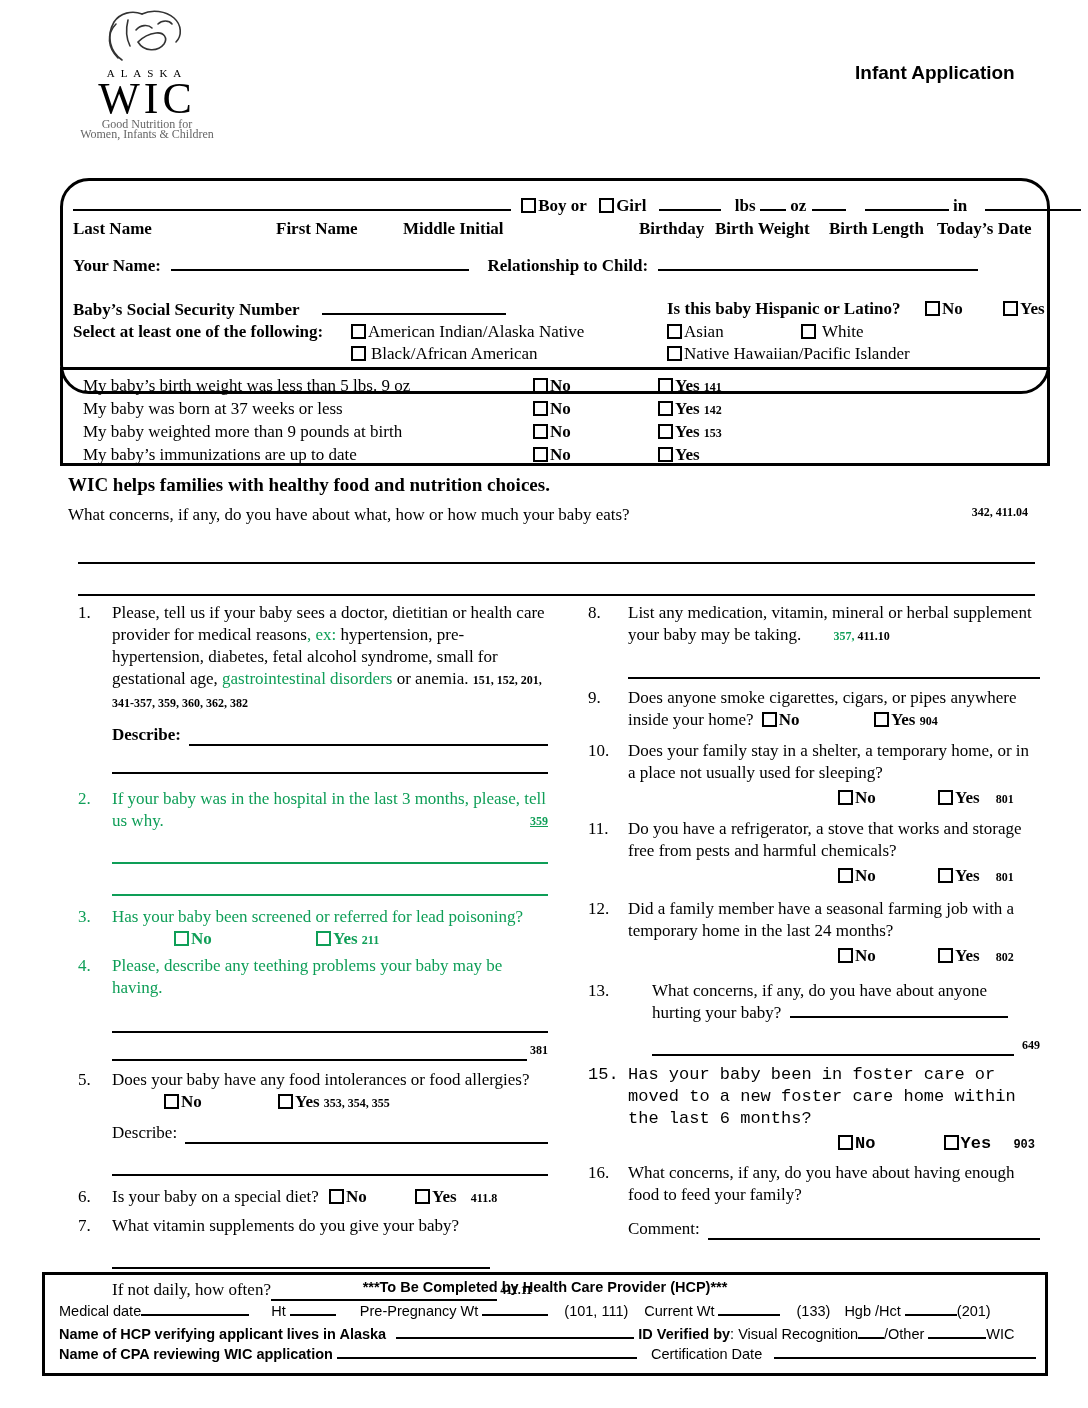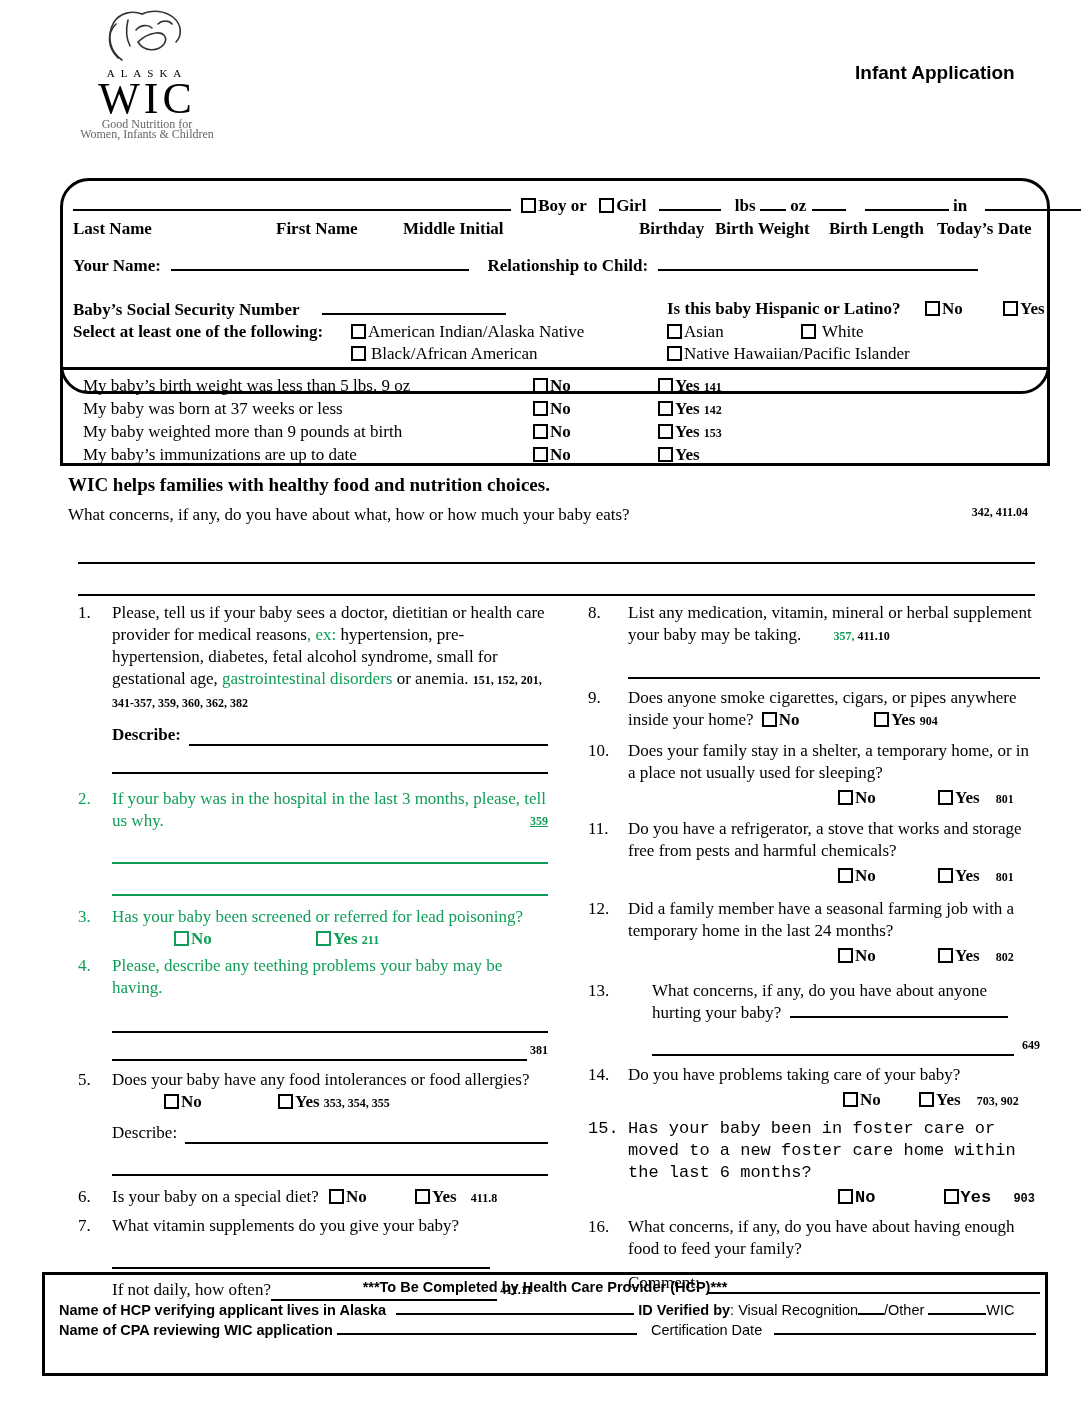--- a/index.html
+++ b/index.html
@@ -320,31 +320,20 @@
         <div class="qc">
           <span>What concerns, if any, do you have about anyone hurting your baby?</span>
           <span class="ln" style="width:218px;margin-left:4px;"></span>
           <div class="coderow" style="margin-top:4px;">
             <div class="wline"></div>
             <span class="code" style="margin-left:8px;">649</span>
           </div>
         </div>
       </div>
 
-      <div class="q" style="margin-bottom:6px;">
-        <span class="qn">14.</span>
-        <div class="qc">
-          <span>Do you have problems taking care of your baby?</span>
-          <div class="ynrow" style="padding-left:215px;">
-            <span><span class="cb"></span><span class="b">No</span></span>
-            <span class="yes" style="margin-left:34px;"><span class="cb"></span><span class="b">Yes</span></span>
-            <span class="code">703, 902</span>
-          </div>
-        </div>
-      </div>
 
       <div class="q" style="margin-bottom:6px;font-family:Liberation Mono, monospace;">
         <span class="qn">15.</span>
         <div class="qc">
           <span>Has your baby been in foster care or moved to a new foster care home within the last 6 months?</span>
           <div class="ynrow">
             <span><span class="cb"></span><span class="b">No</span></span>
             <span class="yes"><span class="cb"></span><span class="b">Yes</span></span>
             <span class="code">903</span>
           </div>
@@ -359,20 +348,29 @@
             <span>Comment:</span>
             <span class="wline"></span>
           </div>
         </div>
       </div>
     </div>
   </div>
 
   <div class="hcp">
     <div class="t">***To Be Completed by Health Care Provider (HCP)***</div>
+    <div class="r">
+      <span>Medical date</span><span class="sln" style="width:108px;"></span>
+      <span style="margin-left:18px;">Ht</span> <span class="sln" style="width:46px;"></span>
+      <span style="margin-left:20px;">Pre-Pregnancy Wt</span> <span class="sln" style="width:66px;"></span>
+      <span style="margin-left:12px;">(101, 111)</span>
+      <span style="margin-left:12px;">Current Wt</span> <span class="sln" style="width:62px;"></span>
+      <span style="margin-left:12px;">(133)</span>
+      <span style="margin-left:10px;">Hgb /Hct</span> <span class="sln" style="width:52px;"></span><span>(201)</span>
+    </div>
     <div class="r r2">
       <span class="b">Name of HCP verifying applicant lives in Alaska</span>
       <span class="sln" style="width:238px;margin-left:6px;"></span>
       <span class="b">ID Verified by</span><span>: Visual Recognition</span><span class="sln" style="width:26px;"></span><span>/Other</span> <span class="sln" style="width:58px;"></span><span>WIC</span>
     </div>
     <div class="r r2" style="margin-top:3px;">
       <span class="b">Name of CPA reviewing WIC application</span>
       <span class="sln" style="width:300px;"></span>
       <span style="margin-left:10px;">Certification Date</span>
       <span class="sln" style="width:262px;margin-left:8px;"></span>

